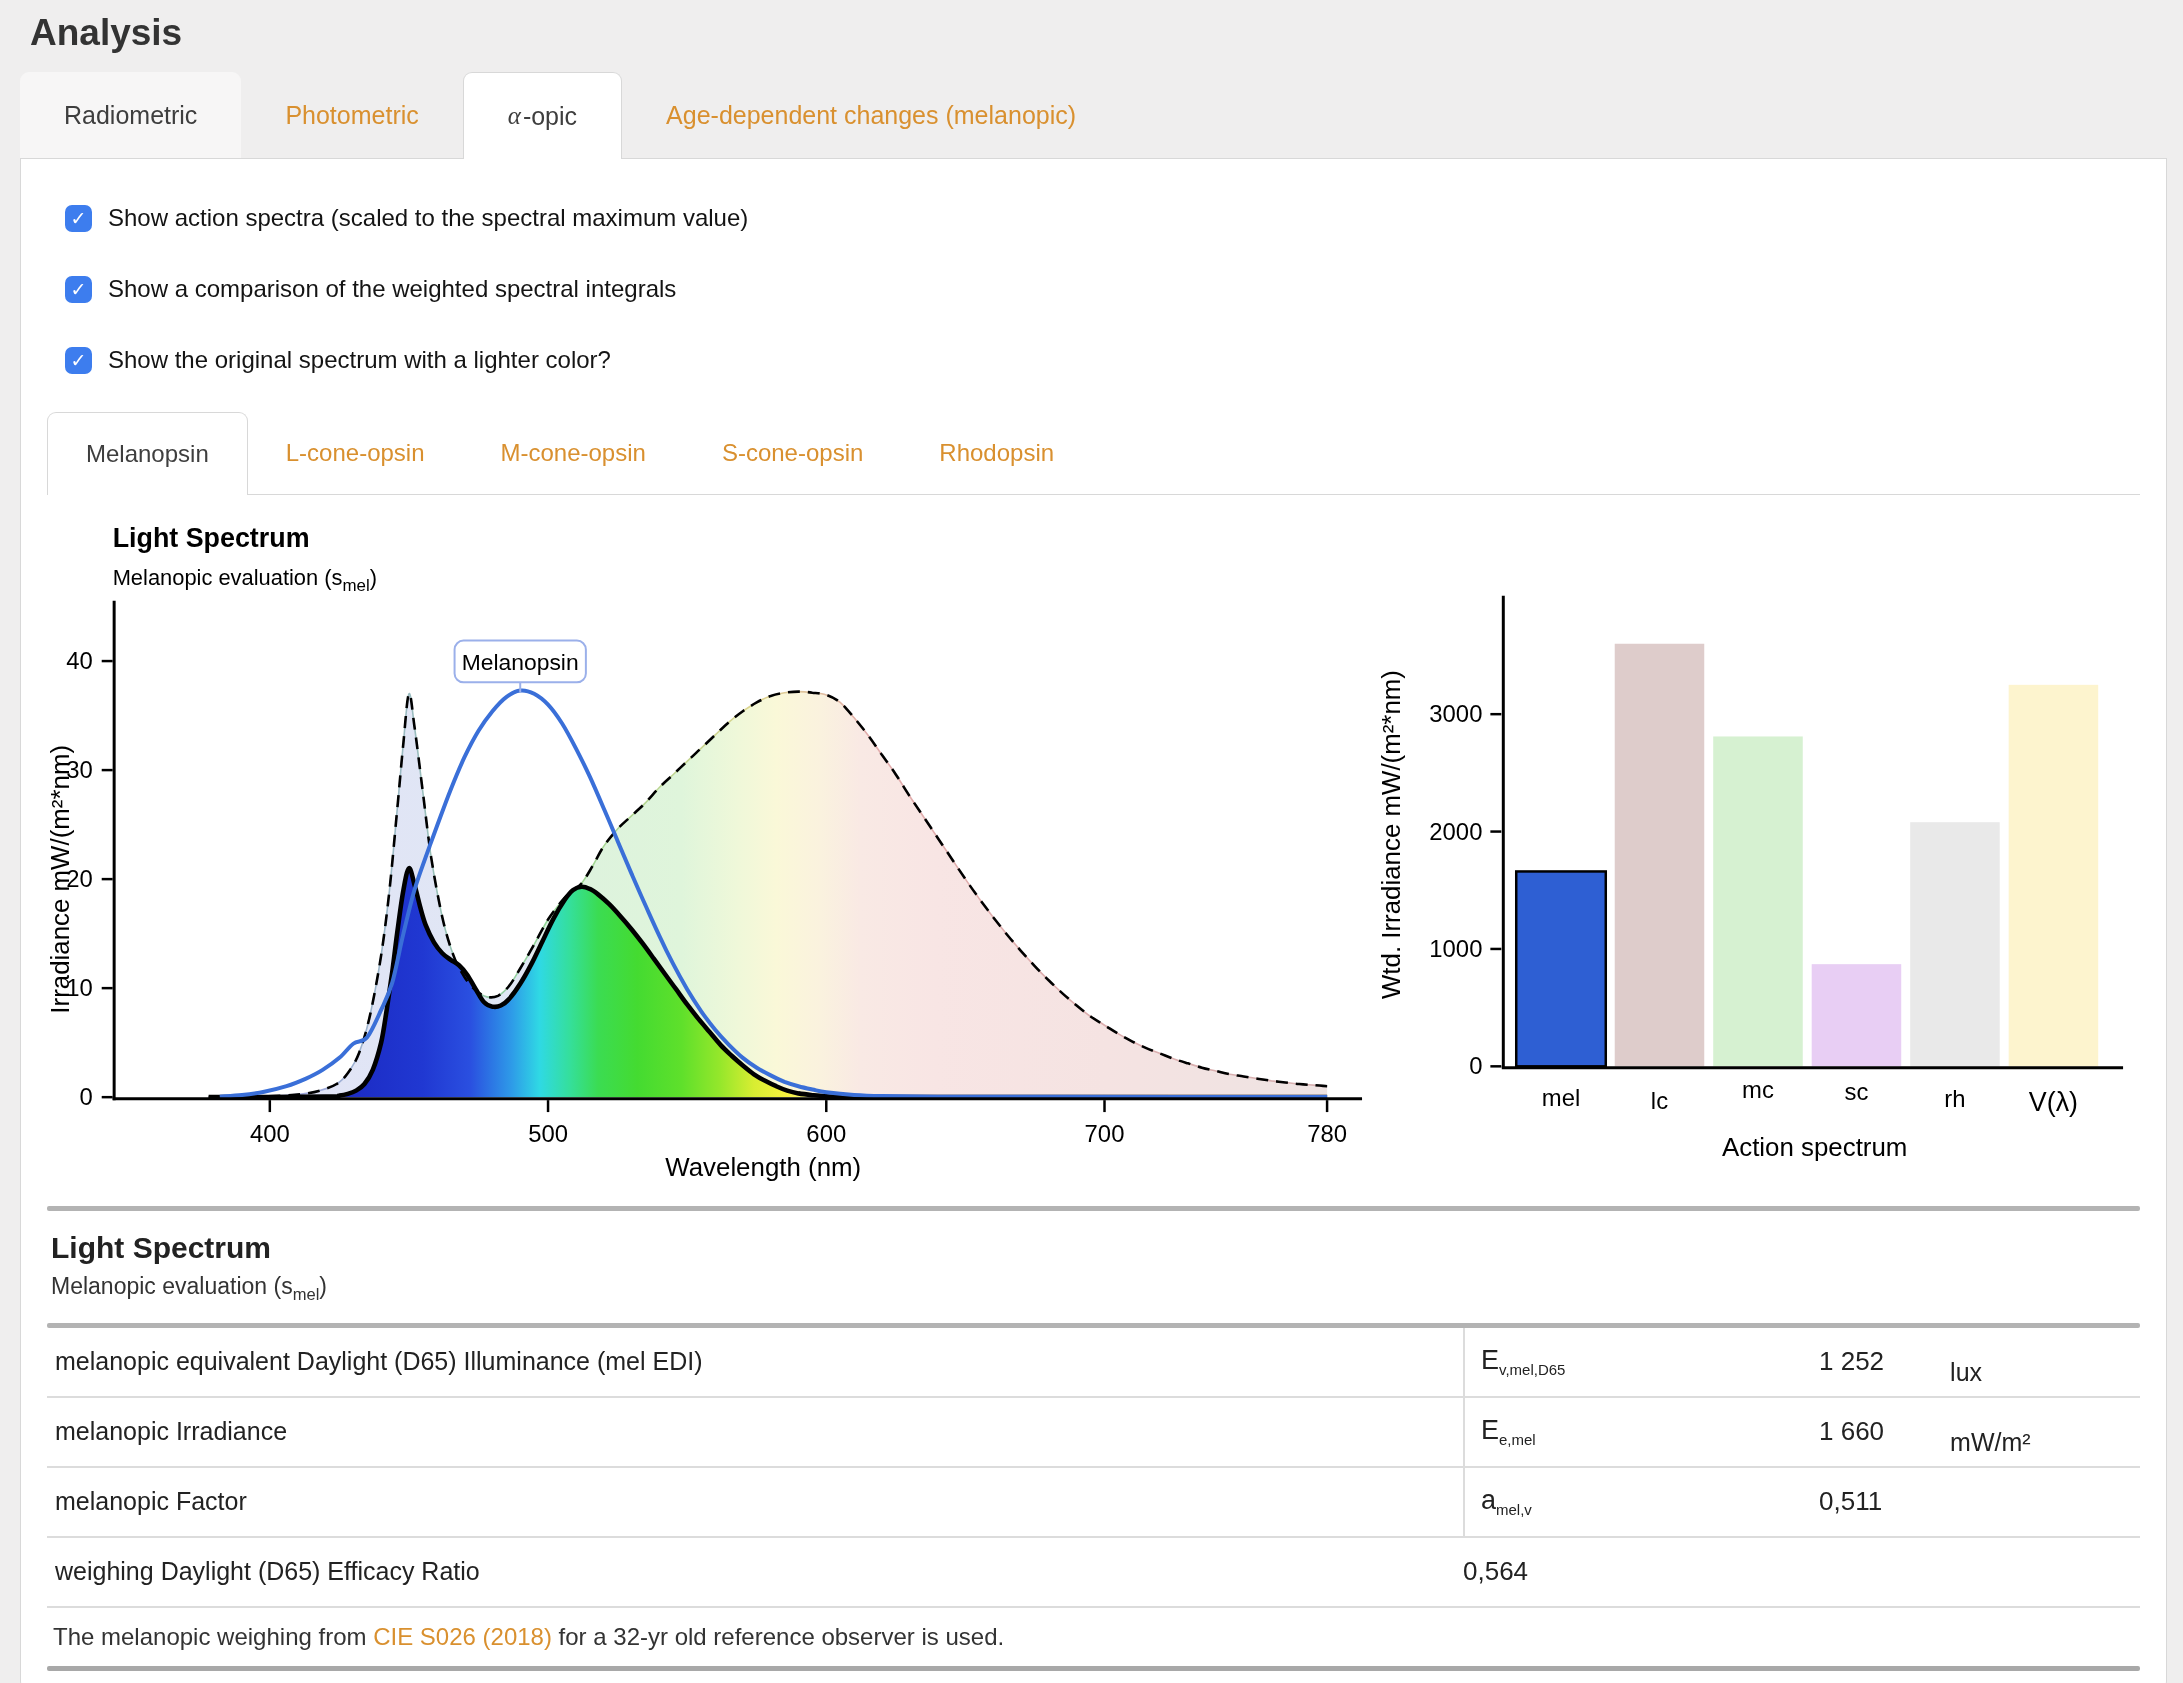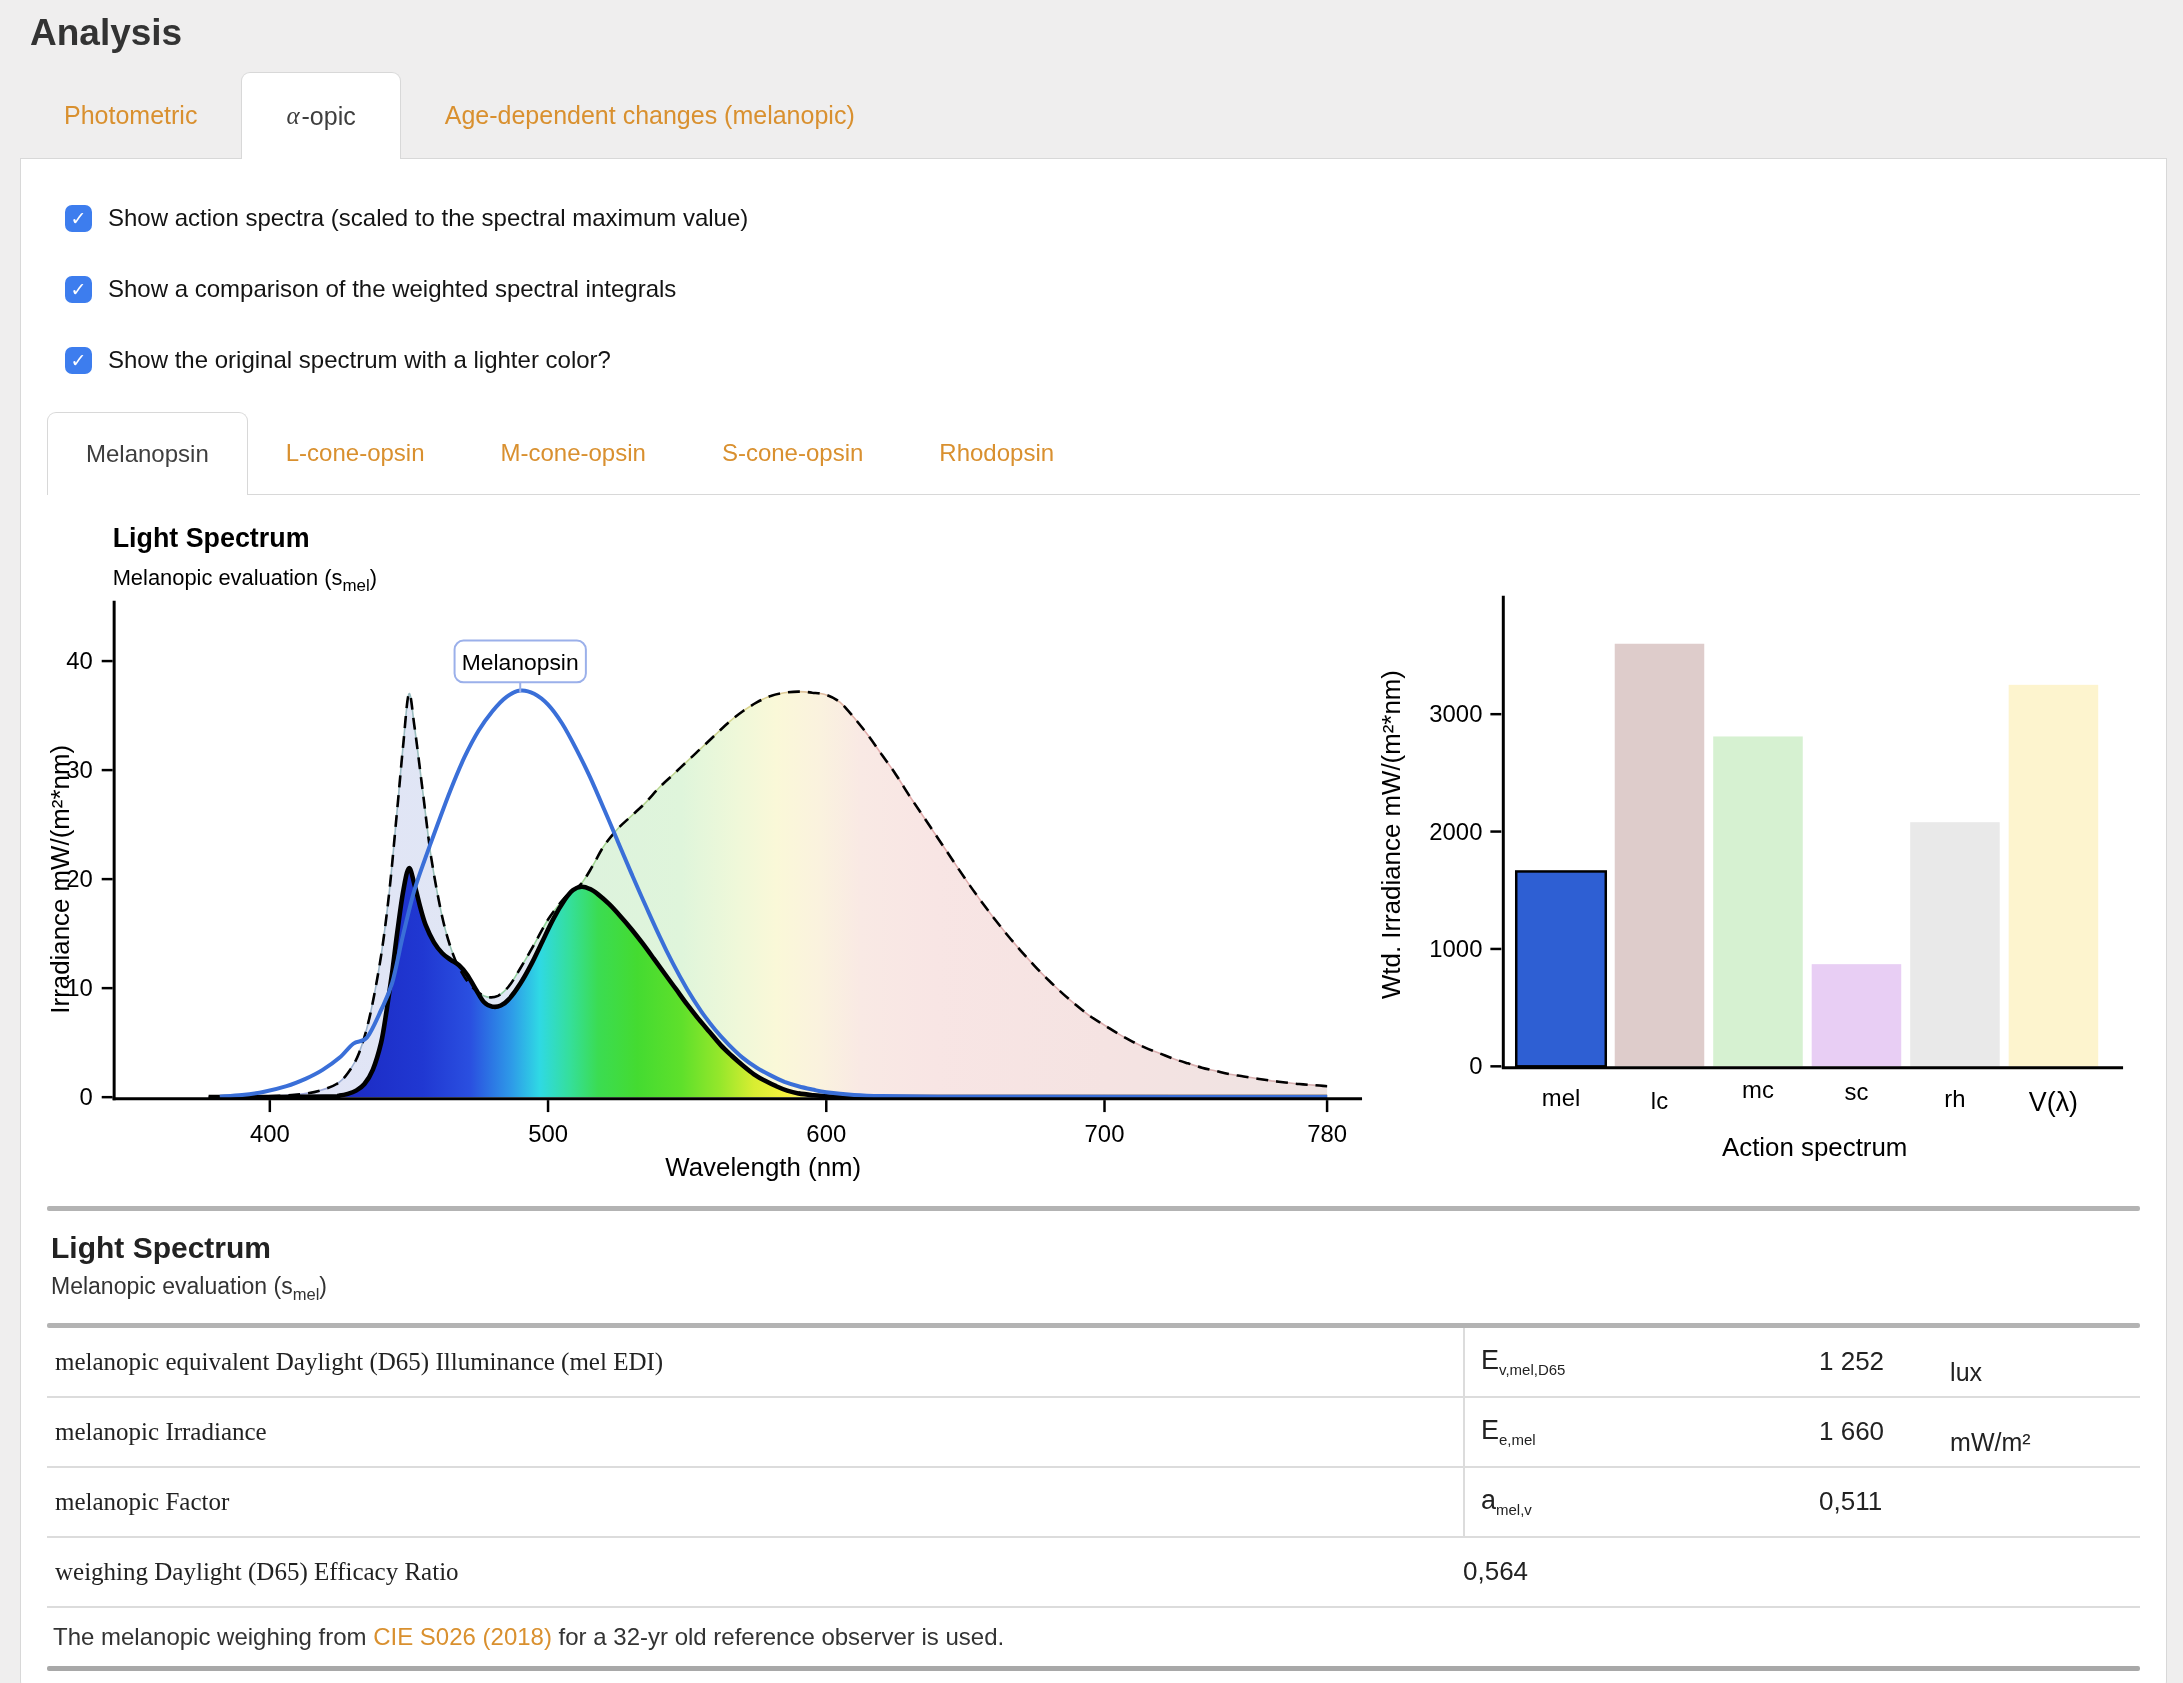--- a/index.html
+++ b/index.html
@@ -49,37 +49,38 @@
 
   
   .results { margin-top:20px; }
   .hbar { height:5px; background:#b3b3b3; border-radius:2px; }
   .hbar.dark { background:#a8a8a8; }
   .results h2 { font-size:30px; font-weight:700; margin:20px 0 8px 4px; color:#222; }
   .rsub { font-size:23px; margin:0 0 18px 4px; color:#333; }
   sub { font-size:0.72em; }
   .trow { display:flex; align-items:stretch; min-height:68px; border-bottom:2px solid #dcdcdc;
           font-size:25px; color:#222; }
-  .c1 { flex:0 0 1408px; display:flex; align-items:center; padding-left:8px;font-family:Liberation Serif, serif; }
+  .c1 { flex:0 0 1408px; display:flex; align-items:center; padding-left:8px; }
   .c2 { flex:0 0 338px; border-left:2px solid #dcdcdc; display:flex; align-items:center;
         padding-left:16px; }
   .c3 { flex:1; display:flex; align-items:center;gap:44px; }
   .sym { font-size:27px; } .sym sub { font-size:15px; }
   .num { font-size:26px; }
   .unit { margin-left:22px; font-size:25px;margin-top:21px; }
   .foot { font-size:24px; margin:0; padding:15px 0 15px 6px; color:#333; }
   .foot a { color:#D9902F; text-decoration:none; cursor:pointer; }
 </style>
 </head>
 <body>
 
 <div class="page">
   <h1>Analysis</h1>
 
   <nav class="tabbar" id="main-tabbar">
+      <div class="tab plain">Radiometric</div>
       <div class="tab link">Photometric</div>
       <div class="tab active"><i>α</i>-opic</div>
       <div class="tab link">Age-dependent changes (melanopic)</div>
     </nav>
 
   <section class="card">
     <div class="checks" id="checkboxes">
         <div class="check-row">
           <div class="checkbox">
             <span>✓</span>

